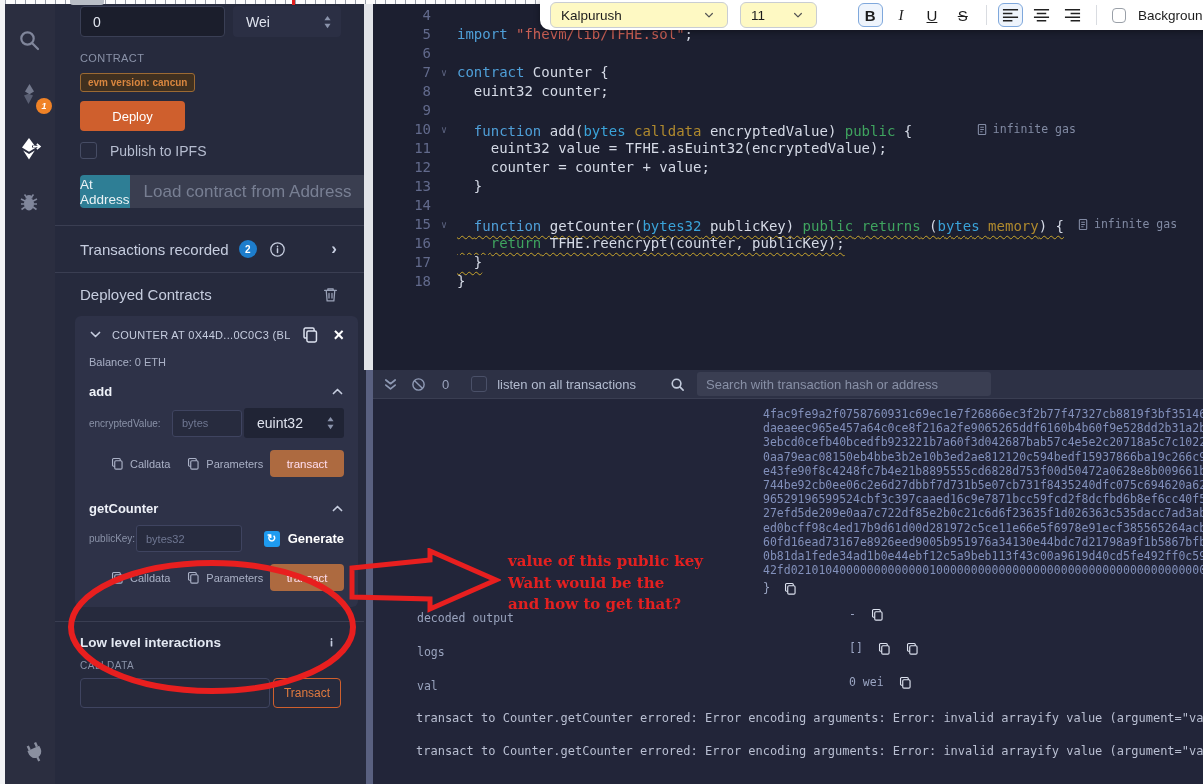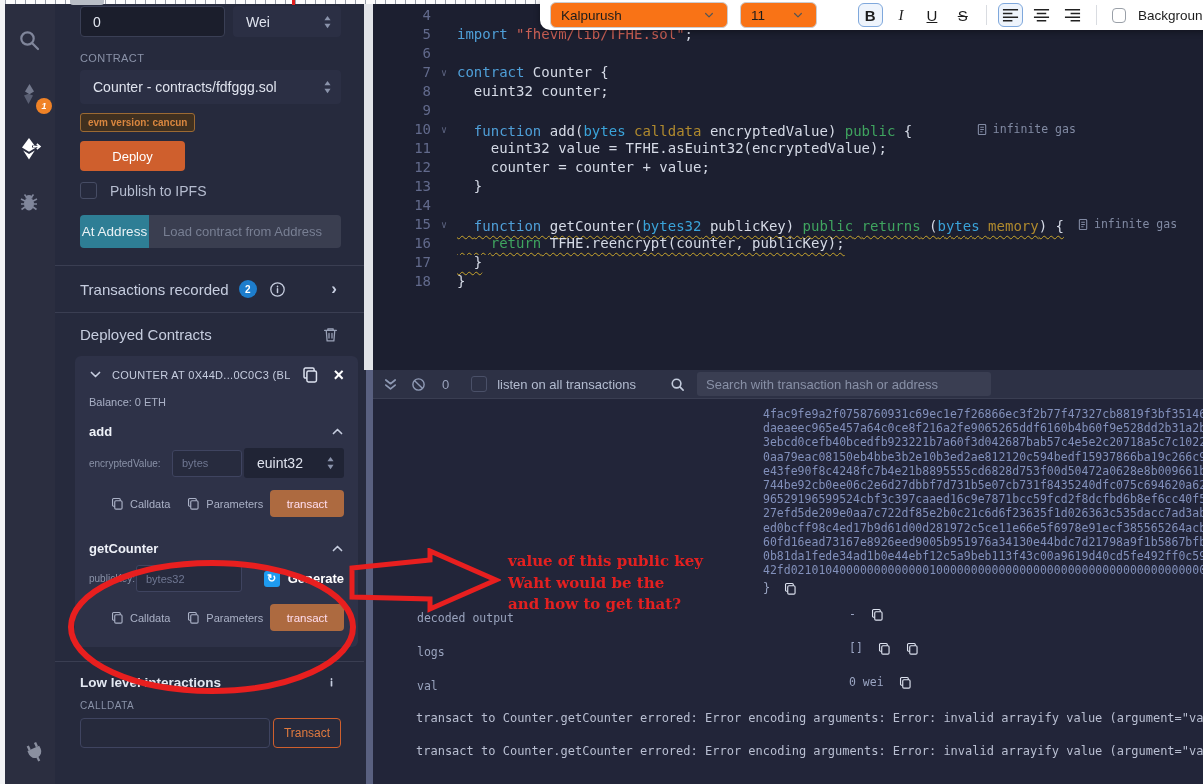--- a/index.html
+++ b/index.html
@@ -42,21 +42,21 @@
   .evm-badge{display:inline-block;margin-top:9px;font-size:10px;font-weight:bold;color:#d9863f;
              background:#40301f;border:1px solid #9c6a33;border-radius:3px;padding:3px 7px;}
   .deploy-btn{margin-top:9px;width:105px;height:30px;background:#cf5f2d;border-radius:4px;color:#fff;
               font-size:13px;display:flex;align-items:center;justify-content:center;cursor:pointer;}
   .ipfs-row{margin-top:11px;gap:13px;}
   .cbox{width:17px;height:17px;border:1.5px solid #464c64;border-radius:3px;box-sizing:border-box;background:transparent;}
   .ipfs-label{font-size:14px;color:#b6bdd0;}
   .ataddr-row{margin-top:16px;height:33px;display:flex;}
   .at-btn{width:100px;background:#2e7e95;color:#eaf2f5;font-size:13.5px;border-radius:4px 0 0 4px;
           display:flex;align-items:center;justify-content:center;}
-  .at-inp{flex:1;background:#3a3e50;border:none;border-radius:0 4px 4px 0;color:#aab;font-size:13px;
+  .at-inp{flex:1;background:#3a3e50;border:none;border-radius:0 4px 4px 0;color:#aab;font-size:17px;
           padding-left:14px;outline:none;}
   .at-inp::placeholder{color:#787f93;}
   .hr{height:1px;background:#3a3e52;margin:17px -23px 0 -25px;}
   .tx-row{padding:13px 0;}
   .h15{font-size:15px;color:#c6cddf;}
   .count-badge{width:18px;height:18px;border-radius:50%;background:#1d7dcc;color:#fff;font-size:10px;
                font-weight:bold;display:flex;align-items:center;justify-content:center;margin-left:10px;}
   .info-ic{margin-left:12px;color:#c6cddf;}
   .chev-right{margin-left:auto;font-size:17px;font-weight:bold;color:#c6cddf;margin-right:4px;}
   .deployed-row{padding:13px 0 9px;}
@@ -116,21 +116,21 @@
   .sq{text-decoration:underline;text-decoration-style:wavy;text-decoration-color:#c9a62c;
       text-decoration-thickness:1px;text-underline-offset:4px;}
   .gas{display:inline-flex;align-items:center;gap:5px;margin-left:14px;color:#818aa3;font-size:11.5px;}
   .gas svg{stroke:#818aa3;fill:none;stroke-width:1.2;}
 
   
   .atoolbar{position:absolute;left:540px;top:0;width:680px;height:30px;background:#ffffff;
             border-radius:0 0 0 10px;box-shadow:0 2px 6px rgba(0,0,0,.35);display:flex;align-items:center;
             padding:0 10px;box-sizing:border-box;gap:6px;color:#1c1c1c;}
   .fsel{height:24px;border:1px solid #c9cdd3;border-radius:6px;display:flex;align-items:center;
-        padding:0 12px 0 10px;font-size:13.5px;background:#f97316;}
+        padding:0 12px 0 10px;font-size:13.5px;background:#fef9c3;}
   .fsel .chv{margin-left:auto;color:#555;}
   .font-sel{width:162px;}
   .size-sel{width:56px;margin-left:6px;}
   .tbtn{width:26px;height:24px;border-radius:6px;display:flex;align-items:center;justify-content:center;
         font-size:15px;border:1.5px solid transparent;box-sizing:border-box;}
   .tbtn.on{border-color:#7fa8dc;background:#eef4fc;}
   .b{font-weight:bold;}
   .i{font-style:italic;font-family:"Liberation Serif",serif;}
   .u{text-decoration:underline;}
   .s{text-decoration:line-through;}
@@ -222,29 +222,20 @@
         <span class="stepper">
             <svg width="9" height="14" viewBox="0 0 10 16" fill="currentColor">
               <path d="M5 1l3.5 5h-7z"></path>
               <path d="M5 15L1.5 10h7z"></path>
             </svg>
           </span>
       </div>
     </div>
 
     <div class="sec-label">CONTRACT</div>
-    <div class="sel contract-sel">
-      <span>Counter - contracts/fdfggg.sol</span>
-      <span class="stepper">
-          <svg width="9" height="14" viewBox="0 0 10 16" fill="currentColor">
-            <path d="M5 1l3.5 5h-7z"></path>
-            <path d="M5 15L1.5 10h7z"></path>
-          </svg>
-        </span>
-    </div>
     <div><span class="evm-badge">evm version: cancun</span></div>
     <div class="deploy-btn">Deploy</div>
     <div class="row ipfs-row">
       <div class="cbox"></div>
       <span class="ipfs-label">Publish to IPFS</span>
     </div>
     <div class="ataddr-row">
       <div class="at-btn">At Address</div>
       <input class="at-inp" placeholder="Load contract from Address" style="">
     </div>

